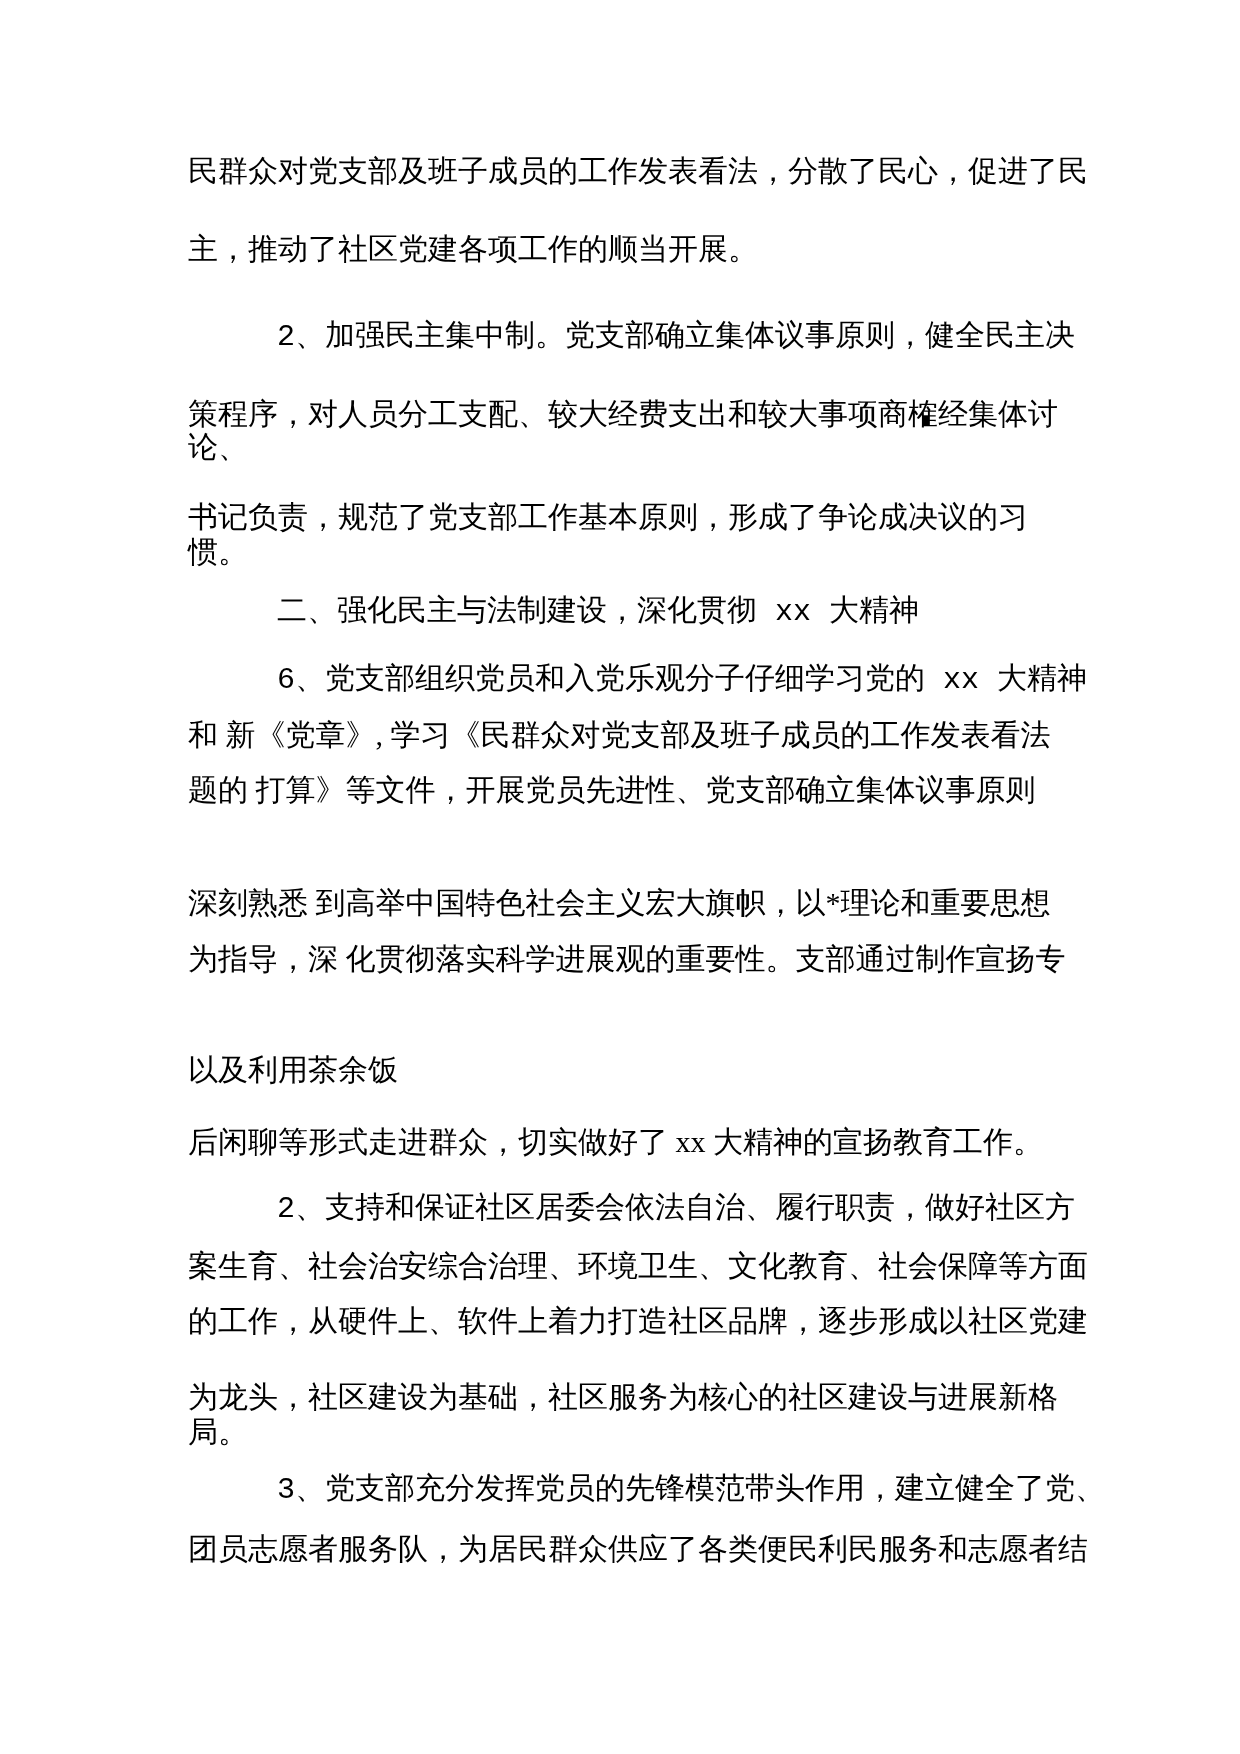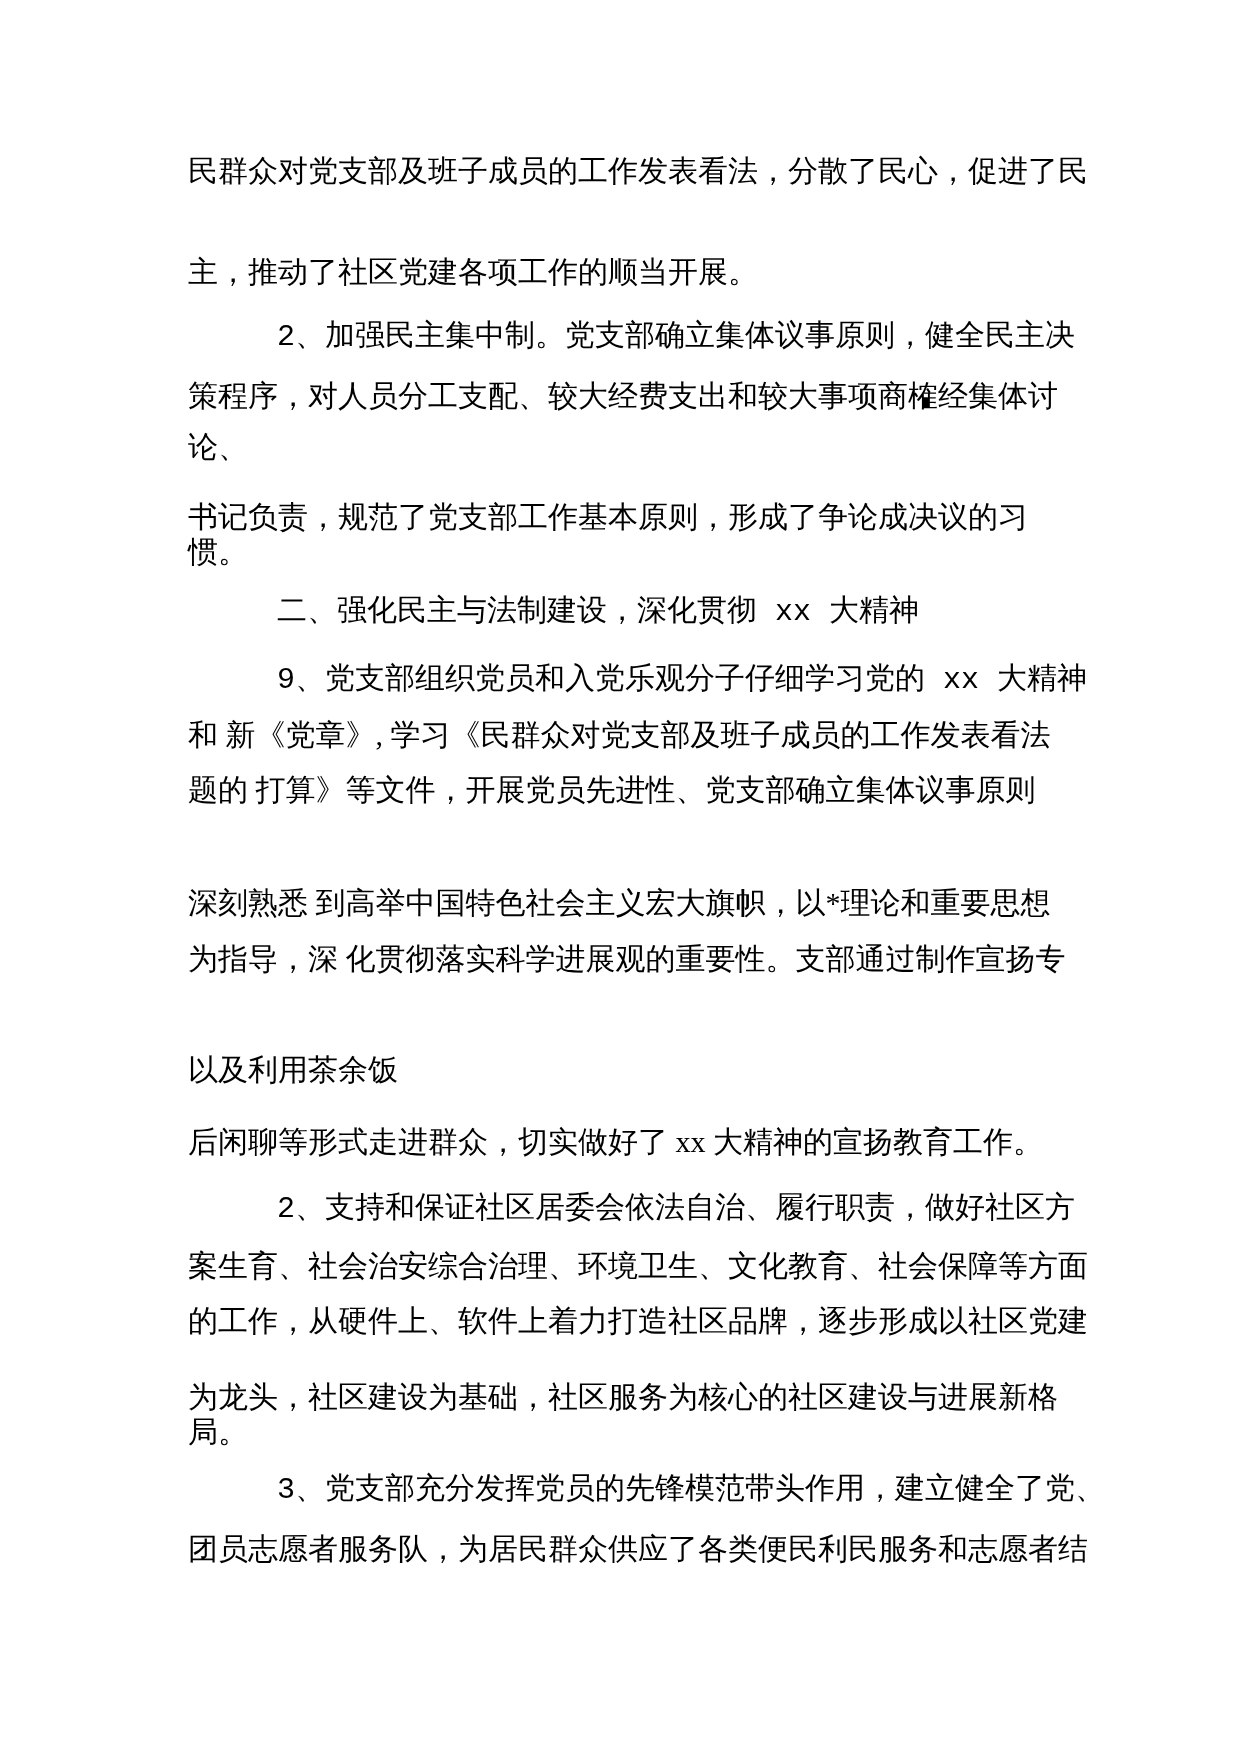--- a/index.html
+++ b/index.html
@@ -28,28 +28,28 @@
   .indent {
     left: 277px;
     font-family: Liberation Mono, monospace;
   }
 </style>
 </head>
 <body>
 
 <div class="page">
   <div class="ln" style="top:152px">民群众对党支部及班子成员的工作发表看法，分散了民心，促进了民</div>
-  <div class="ln" style="top:253px">主，推动了社区党建各项工作的顺当开展。</div>
+  <div class="ln" style="top:230px">主，推动了社区党建各项工作的顺当开展。</div>
   <div class="ln indent" style="top:318px">2、加强民主集中制。党支部确立集体议事原则，健全民主决</div>
-  <div class="ln" style="top:377px">策程序，对人员分工支配、较大经费支出和较大事项商榷经集体讨</div>
+  <div class="ln" style="top:395px">策程序，对人员分工支配、较大经费支出和较大事项商榷经集体讨</div>
   <div class="ln" style="top:428px">论、</div>
   <div class="ln" style="top:498px">书记负责，规范了党支部工作基本原则，形成了争论成决议的习</div>
   <div class="ln" style="top:533px">惯。</div>
   <div class="ln indent" style="top:593px">二、强化民主与法制建设，深化贯彻 xx 大精神</div>
-  <div class="ln indent" style="top:661px">9、党支部组织党员和入党乐观分子仔细学习党的 xx 大精神</div>
+  <div class="ln indent" style="top:661px">6、党支部组织党员和入党乐观分子仔细学习党的 xx 大精神</div>
   <div class="ln" style="top:716px">和 新《党章》, 学习《民群众对党支部及班子成员的工作发表看法</div>
   <div class="ln" style="top:771px">题的 打算》等文件，开展党员先进性、党支部确立集体议事原则</div>
   <div class="ln" style="top:884px">深刻熟悉 到高举中国特色社会主义宏大旗帜，以*理论和重要思想</div>
   <div class="ln" style="top:940px">为指导，深 化贯彻落实科学进展观的重要性。支部通过制作宣扬专</div>
   <div class="ln" style="top:1051px">以及利用茶余饭</div>
   <div class="ln" style="top:1123px">后闲聊等形式走进群众，切实做好了 xx 大精神的宣扬教育工作。</div>
   <div class="ln indent" style="top:1190px">2、支持和保证社区居委会依法自治、履行职责，做好社区方</div>
   <div class="ln" style="top:1247px">案生育、社会治安综合治理、环境卫生、文化教育、社会保障等方面</div>
   <div class="ln" style="top:1302px">的工作，从硬件上、软件上着力打造社区品牌，逐步形成以社区党建</div>
   <div class="ln" style="top:1378px">为龙头，社区建设为基础，社区服务为核心的社区建设与进展新格</div>

